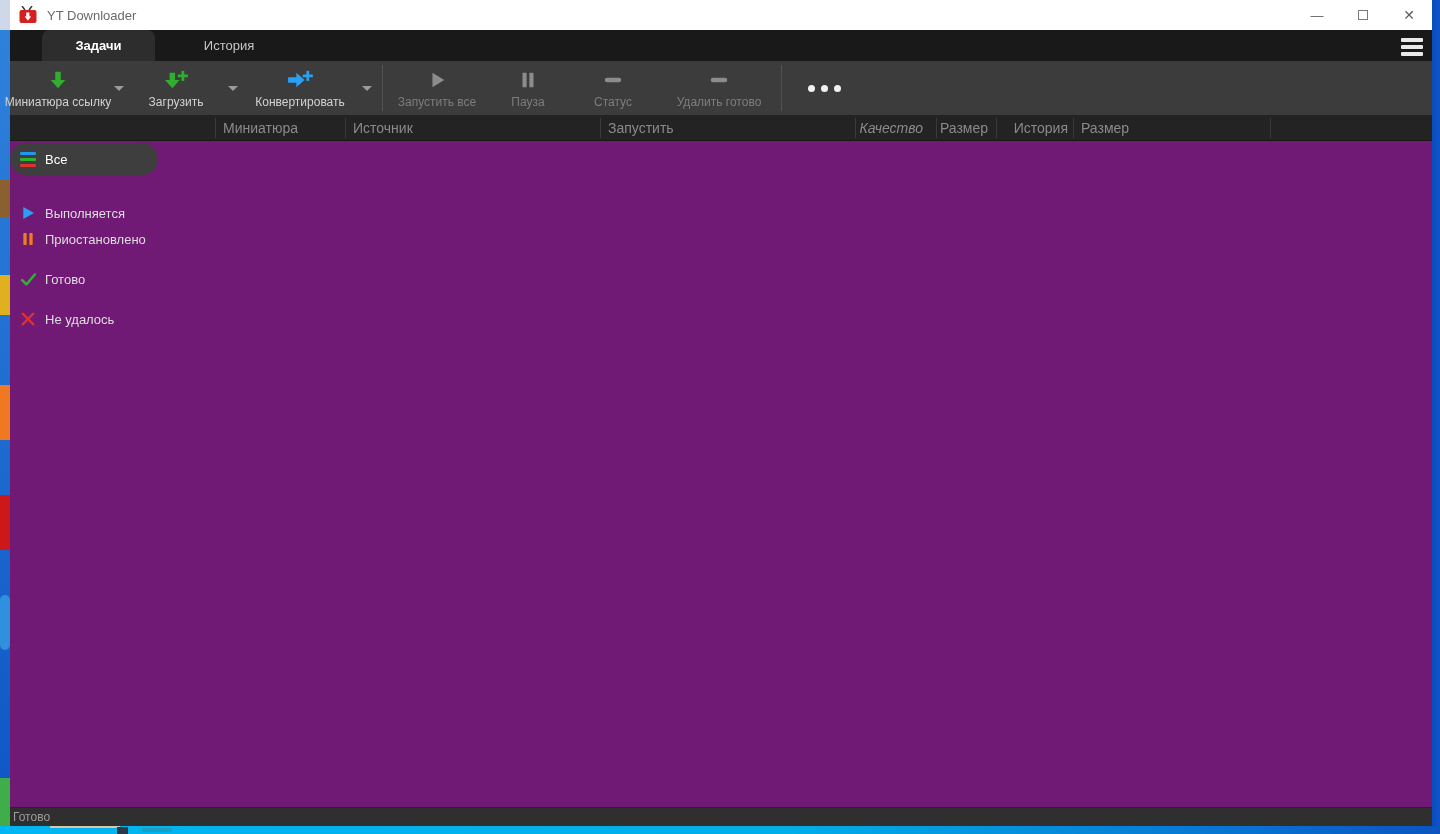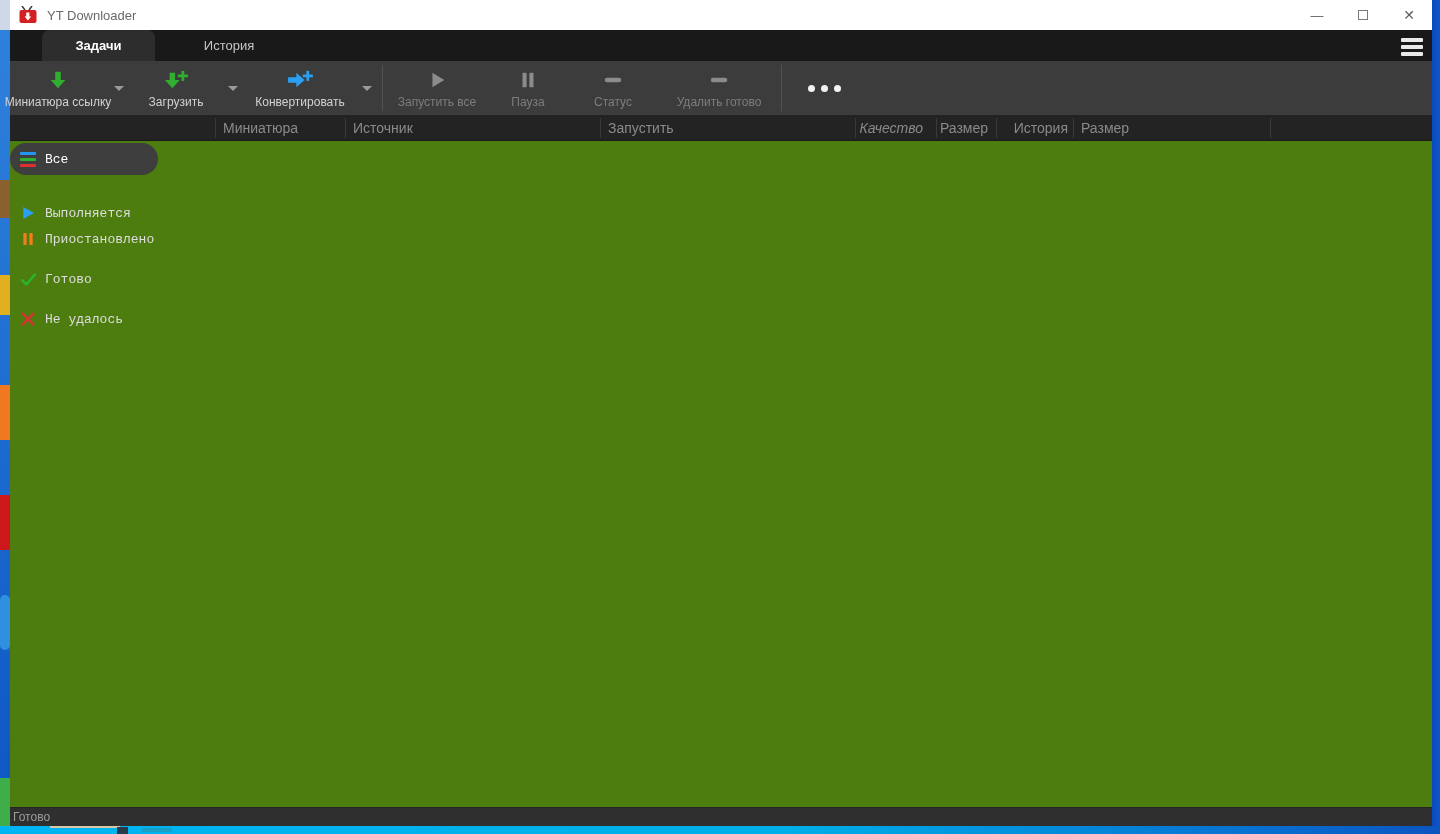--- a/index.html
+++ b/index.html
@@ -55,21 +55,21 @@
   .w-start{width:104px}.w-pause{width:78px}.w-del{width:92px}.w-deldone{width:120px}
 
   
   .header-row { height:26px; background:#232323; position:relative; flex:0 0 26px;
                 border-bottom:1px solid #191919; }
   .hcell { position:absolute; top:0; height:26px; line-height:26px; font-size:14px; color:#8a8a8a;
            white-space:nowrap; }
   .hsep { position:absolute; top:3px; height:20px; width:1px; background:#3a3a3a; }
 
   
-  .main { flex:1; position:relative; background:#4d7c0f;font-family:Liberation Mono, monospace; }
+  .main { flex:1; position:relative; background:#701a75; }
   .side-item { position:absolute; left:0; width:148px; height:32px; display:flex; align-items:center;
                border-radius:16px; }
   .side-item.selected { background:#3e3e3e; }
   .side-item .sic { width:18px; height:18px; margin-left:9px; display:flex; align-items:center;
                     justify-content:center; flex:0 0 18px; }
   .side-item .slbl { margin-left:8px; font-size:13px; color:#dedede; white-space:nowrap; }
   .side-item.selected .slbl { color:#ffffff; }
   .list-all-icon { display:flex; flex-direction:column; gap:3px; width:16px; }
   .list-all-icon .l { height:3px; border-radius:1px; }
 

